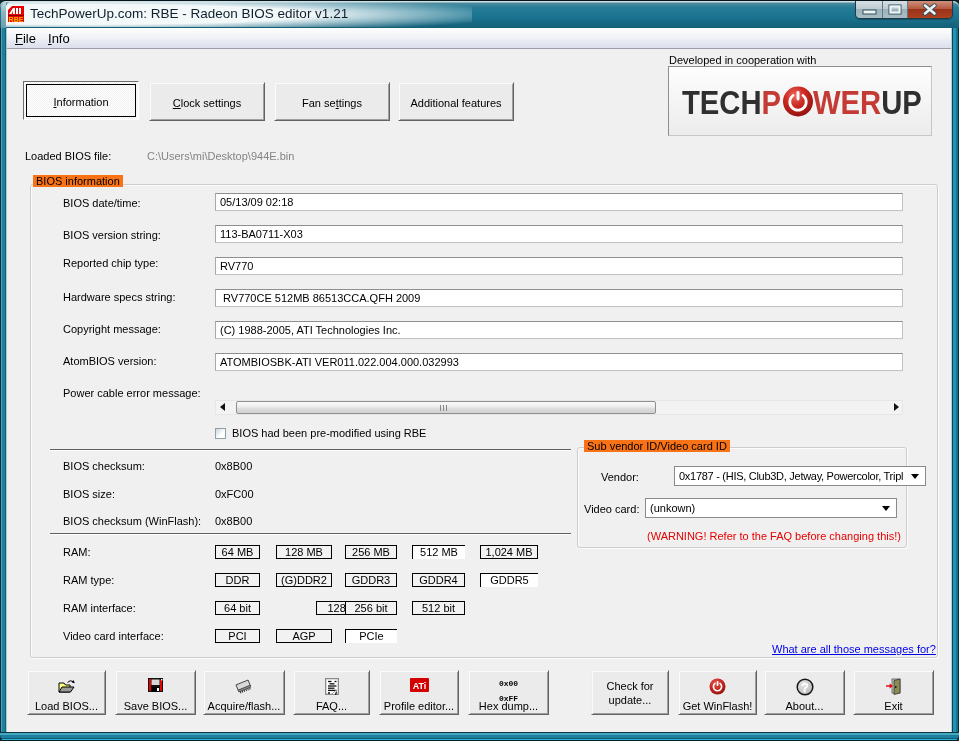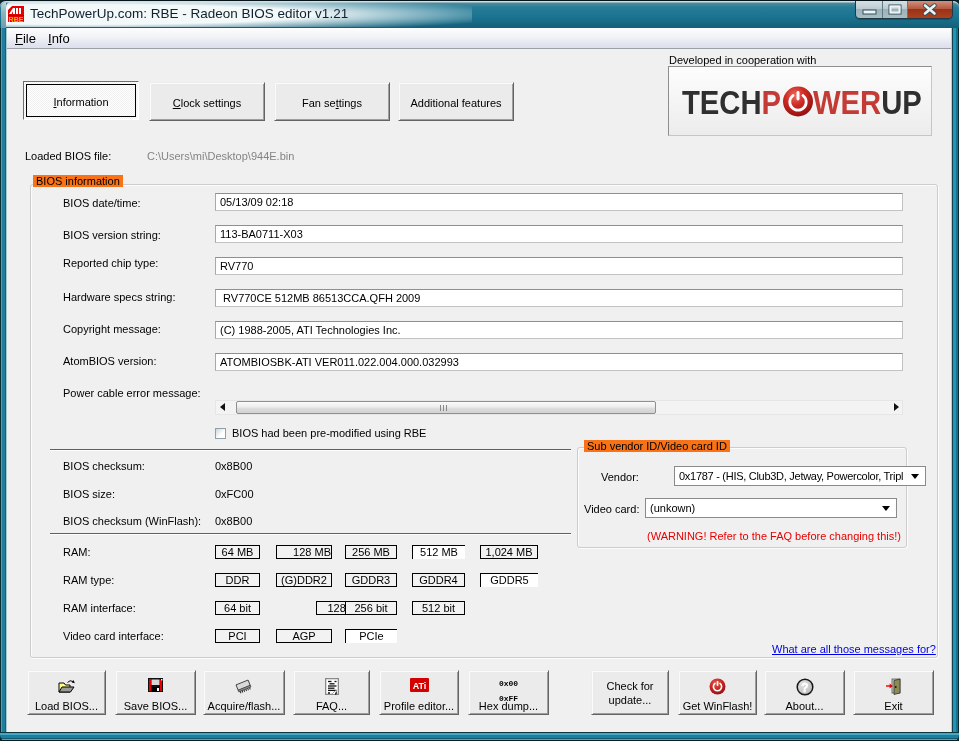--- a/index.html
+++ b/index.html
@@ -156,21 +156,21 @@
   <div class="abs" style="left:215px;top:460px;">0x8B00</div>
   <div class="abs flabel" style="top:488px;">BIOS size:</div>
   <div class="abs" style="left:215px;top:488px;">0xFC00</div>
   <div class="abs flabel" style="top:515px;">BIOS checksum (WinFlash):</div>
   <div class="abs" style="left:215px;top:515px;">0x8B00</div>
 
   <hr class="sep" style="left:50px;top:533px;width:521px;">
 
   <div class="abs flabel" style="top:546px;">RAM:</div>
   <div class="abs rbox" style="left:215px;top:545px;width:45px;">64 MB</div>
-  <div class="abs rbox" style="left:276px;top:545px;width:56px;text-align:right;">128 MB</div>
+  <div class="abs rbox" style="left:276px;top:545px;width:56px;">128 MB</div>
   <div class="abs rbox" style="left:345px;top:545px;width:52px;">256 MB</div>
   <div class="abs rboxs" style="left:412px;top:545px;width:53px;">512 MB</div>
   <div class="abs rbox" style="left:480px;top:545px;width:58px;">1,024 MB</div>
 
   <div class="abs flabel" style="top:574px;">RAM type:</div>
   <div class="abs rbox" style="left:215px;top:573px;width:45px;">DDR</div>
   <div class="abs rbox" style="left:276px;top:573px;width:56px;">(G)DDR2</div>
   <div class="abs rbox" style="left:345px;top:573px;width:52px;">GDDR3</div>
   <div class="abs rbox" style="left:412px;top:573px;width:53px;">GDDR4</div>
   <div class="abs rboxs" style="left:480px;top:573px;width:58px;">GDDR5</div>

